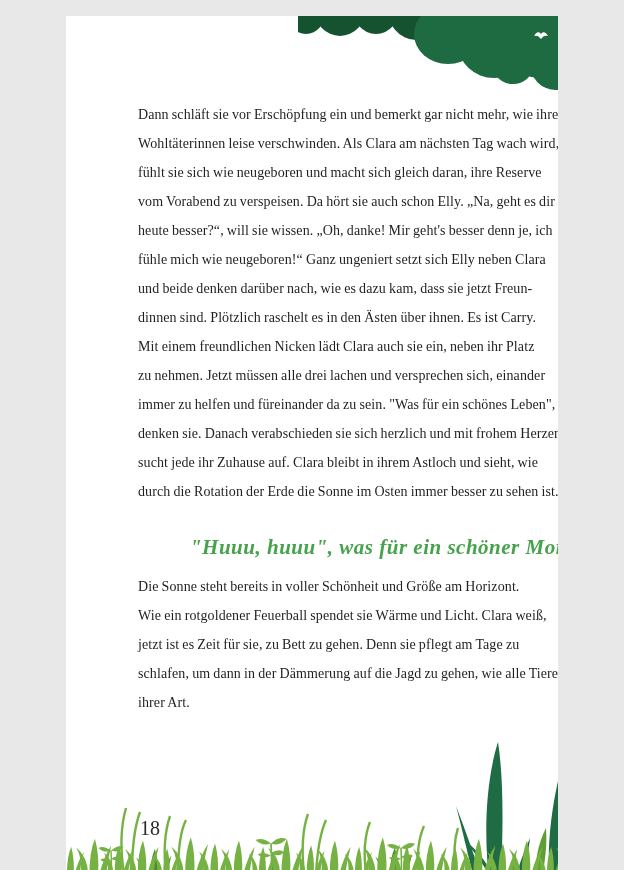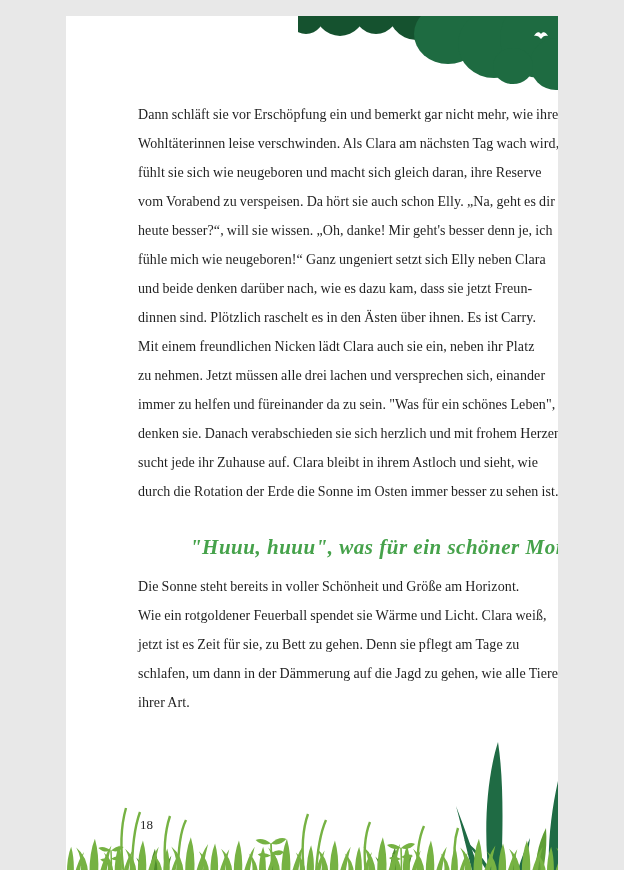--- a/index.html
+++ b/index.html
@@ -32,21 +32,21 @@
     line-height:30px;
     font-style:italic;
     font-weight:700;
     letter-spacing:0.5px;
     text-align:center;
     white-space:pre-line;
   }
   .page-number {
     position:absolute;
     left:74px; top:801px;
-    font-size:13px;
+    font-size:20px;
     color:#2a2a2a;
   }
   .canopy {
     position:absolute;
     top:0; right:0;
     width:260px; height:95px;
   }
   .grass {
     position:absolute;
     left:0; bottom:0;

